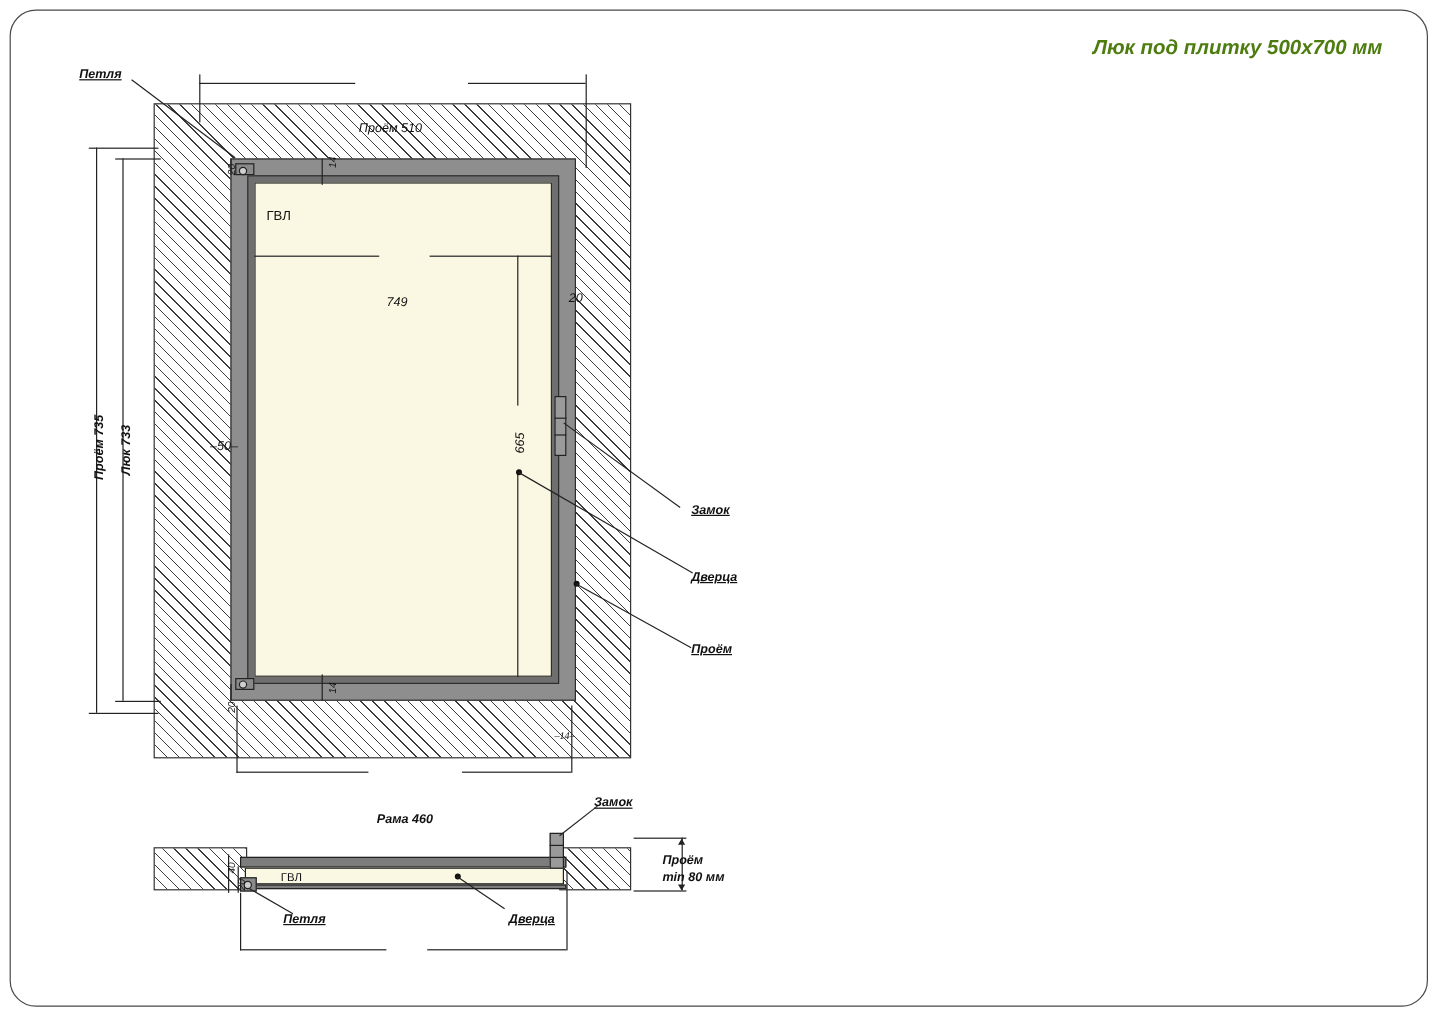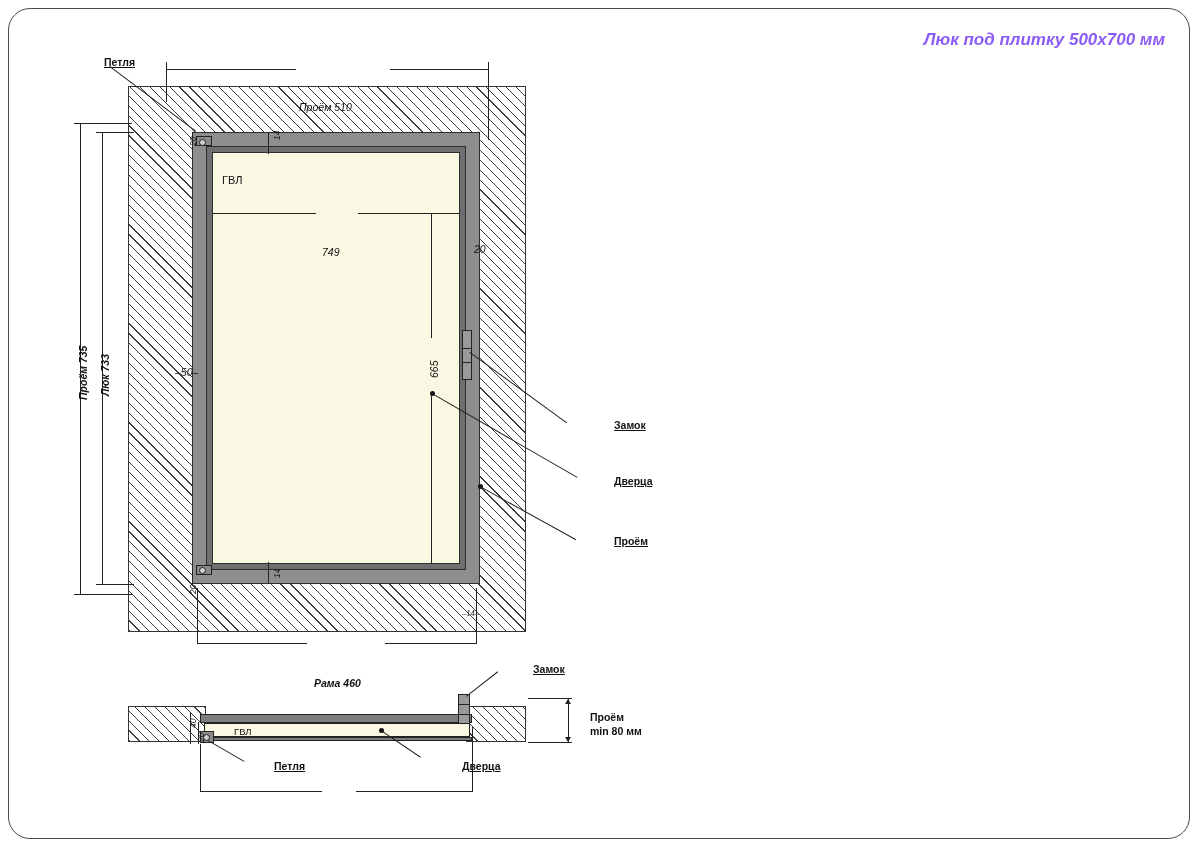--- a/index.html
+++ b/index.html
@@ -22,36 +22,36 @@
     left: 8px;
     top: 8px;
     width: 1182px;
     height: 831px;
     border: 1px solid #4a4a4a;
     border-radius: 22px;
     box-sizing: border-box;
   }
   .title {
     position: absolute;
-    right: 35px;
+    right: 48px;
     top: 30px;
     font-style: italic;
     font-weight: bold;
     font-size: 17px;
-    color: #8b5cf6;
+    color: #4d7c0f;
     white-space: nowrap;
   }
   
   .lbl {
     position: absolute;
     font-size: 10.5px;
+    font-style: italic;
     font-weight: bold;
     color: #111;
     white-space: nowrap;
-    margin-left: 38px;
   }
   .lbl.u { text-decoration: underline; }
   .dim {
     position: absolute;
     font-size: 10.5px;
     font-style: italic;
     color: #111;
     white-space: nowrap;
     margin-top: 40px;
   }

